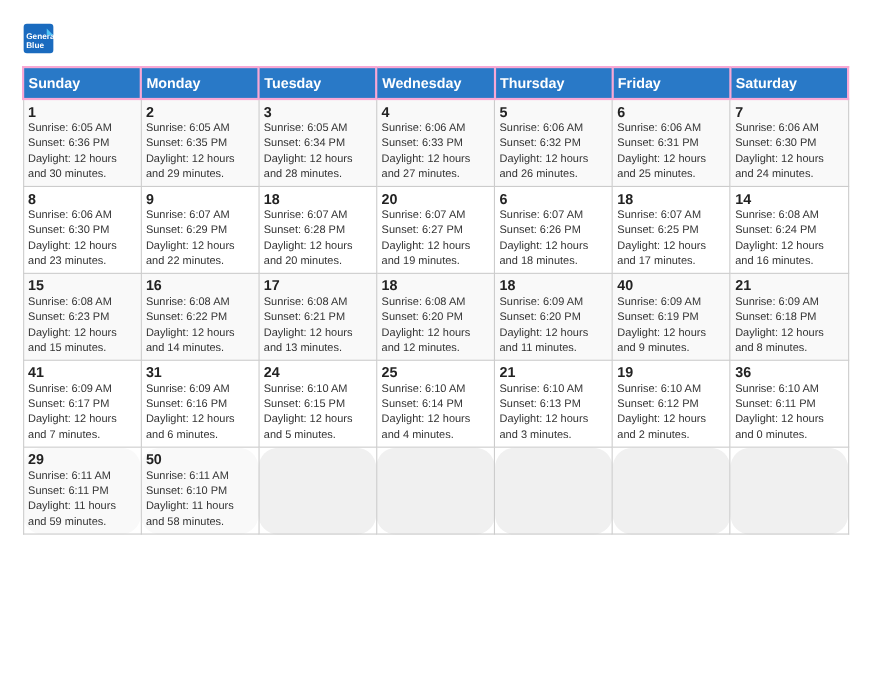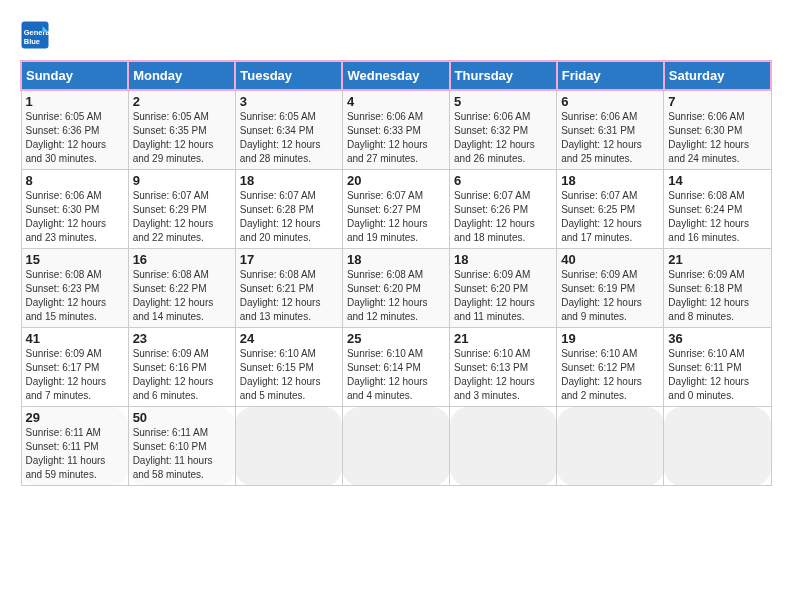--- a/index.html
+++ b/index.html
@@ -287,21 +287,21 @@
         </tr>
         <tr>
           <td>
             <span class="day-num">41</span>
             <div class="day-info" style="white-space: pre-line;">Sunrise: 6:09 AM
 Sunset: 6:17 PM
 Daylight: 12 hours
 and 7 minutes.</div>
           </td>
           <td>
-            <span class="day-num">23</span>
+            <span class="day-num">31</span>
             <div class="day-info" style="white-space: pre-line;">Sunrise: 6:09 AM
 Sunset: 6:16 PM
 Daylight: 12 hours
 and 6 minutes.</div>
           </td>
           <td>
             <span class="day-num">24</span>
             <div class="day-info" style="white-space: pre-line;">Sunrise: 6:10 AM
 Sunset: 6:15 PM
 Daylight: 12 hours

